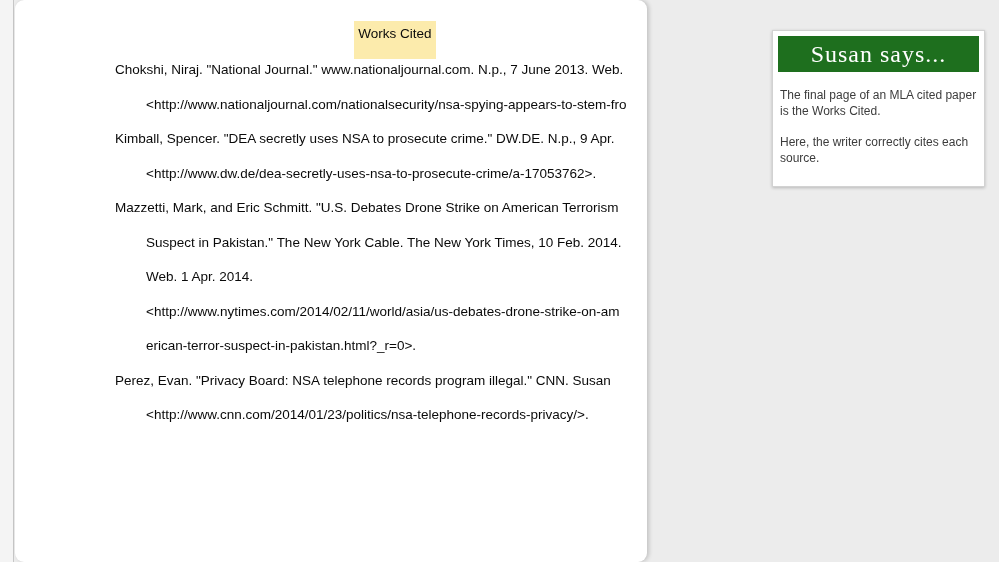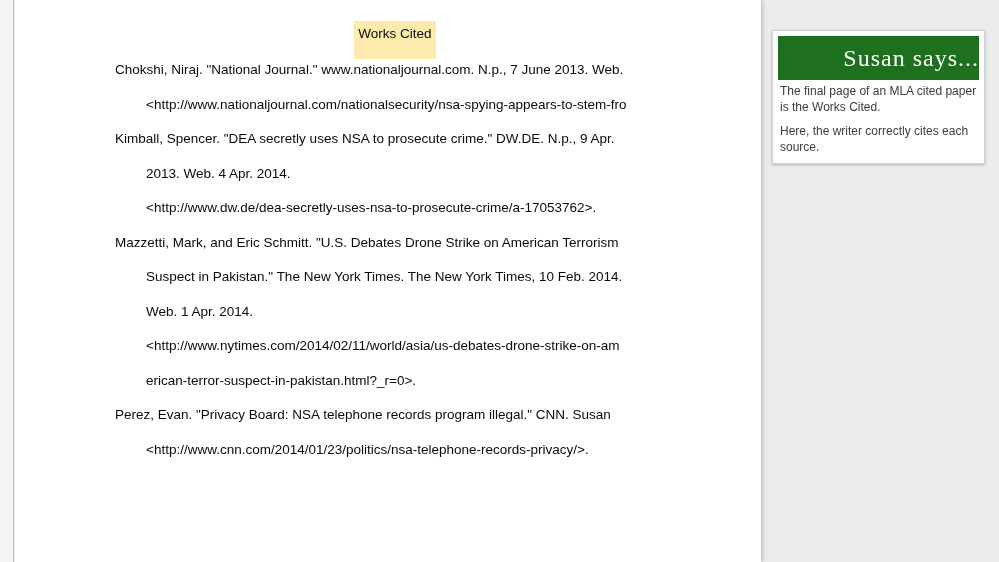--- a/index.html
+++ b/index.html
@@ -15,23 +15,24 @@
   body{
     width:999px;height:562px;overflow:hidden;position:relative;
     background:var(--canvas);
     font-family:"Liberation Sans","DejaVu Sans",sans-serif;
   }
   .left-strip{
     position:absolute;left:0;top:0;bottom:0;width:13px;
     background:var(--strip);border-right:1px solid #c6c6c6;
   }
   .page{
-    position:absolute;left:15px;top:0;width:746px;height:562px;
+    position:absolute;left:15px;top:0;width:632px;height:562px;
     background:var(--page);
     box-shadow:2px 0 4px rgba(0,0,0,0.18);
+    border-radius:9px;
   }
   .title-row{
     position:absolute;left:100px;top:21px;width:560px;height:39px;
     text-align:center;
   }
   .hl{
     display:inline-block;background:var(--hl);
     padding:5px 4px 18px 4px;
     font-size:13.5px;color:var(--body-text);
   }
@@ -45,54 +46,53 @@
   .cite-line.indent{padding-left:31px;}
   .it{}
   .susan-card{
     position:absolute;left:772px;top:30px;width:213px;
     box-sizing:border-box;background:#ffffff;
     border:1px solid #d2d2d2;
     box-shadow:0 1px 3px rgba(0,0,0,0.22);
     padding-bottom:4px;
   }
   .susan-header{
-    margin:5px 5px 3px 5px;height:44px;
+    margin:5px 5px 3px 5px;height:36px;
     background:var(--green);color:#ffffff;
-    display:flex;align-items:center;justify-content:flex-end;
+    display:flex;align-items:center;justify-content:center;
     font-family:cursive;
     font-size:24px;letter-spacing:1px;
   }
   .susan-card p{
-    margin:4px 7px;font-size:12px;line-height:15.5px;
+    margin:16px 7px;font-size:12px;line-height:15.5px;
     color:var(--sidebar-text);
   }
   .susan-card p + p{margin-top:9px;}
 </style>
 </head>
 <body>
 
 <div class="left-strip"></div>
 
 <div class="page">
   <div class="title-row">
     <span class="hl"><span>Works Cited</span></span>
   </div>
   <div class="citations">
       <div>
         <div class="cite-line"><span>Chokshi, Niraj. "National Journal." </span><span class="it">www.nationaljournal.com</span><span>. N.p., 7 June 2013. Web.</span></div>
         <div class="cite-line indent"><span>&lt;http://www.nationaljournal.com/nationalsecurity/nsa-spying-appears-to-stem-fro</span></div>
       </div>
       <div>
         <div class="cite-line"><span>Kimball, Spencer. "DEA secretly uses NSA to prosecute crime." </span><span class="it">DW.DE</span><span>. N.p., 9 Apr.</span></div>
-        <div class="cite-line indent"><span>2013. Web. 4 Apr. 2014.</span></div>
         <div class="cite-line indent"><span>&lt;http://www.dw.de/dea-secretly-uses-nsa-to-prosecute-crime/a-17053762&gt;.</span></div>
       </div>
       <div>
         <div class="cite-line"><span>Mazzetti, Mark, and Eric Schmitt. "U.S. Debates Drone Strike on American Terrorism</span></div>
-        <div class="cite-line indent"><span>Suspect in Pakistan." </span><span class="it">The New York Times.</span><span> The New York Times, 10 Feb. 2014.</span></div>
+        <div class="cite-line indent"><span>Suspect in Pakistan." </span><span class="it">The New York Cable.</span><span> The New York Times, 10 Feb. 2014.</span></div>
         <div class="cite-line indent"><span>Web. 1 Apr. 2014.</span></div>
         <div class="cite-line indent"><span>&lt;http://www.nytimes.com/2014/02/11/world/asia/us-debates-drone-strike-on-am</span></div>
         <div class="cite-line indent"><span>erican-terror-suspect-in-pakistan.html?_r=0&gt;.</span></div>
       </div>
       <div>
         <div class="cite-line"><span>Perez, Evan. "Privacy Board: NSA telephone records program illegal." </span><span class="it">CNN</span><span>. Susan</span></div>
         <div class="cite-line indent"><span>&lt;http://www.cnn.com/2014/01/23/politics/nsa-telephone-records-privacy/&gt;.</span></div>
       </div>
     </div>
 </div>

